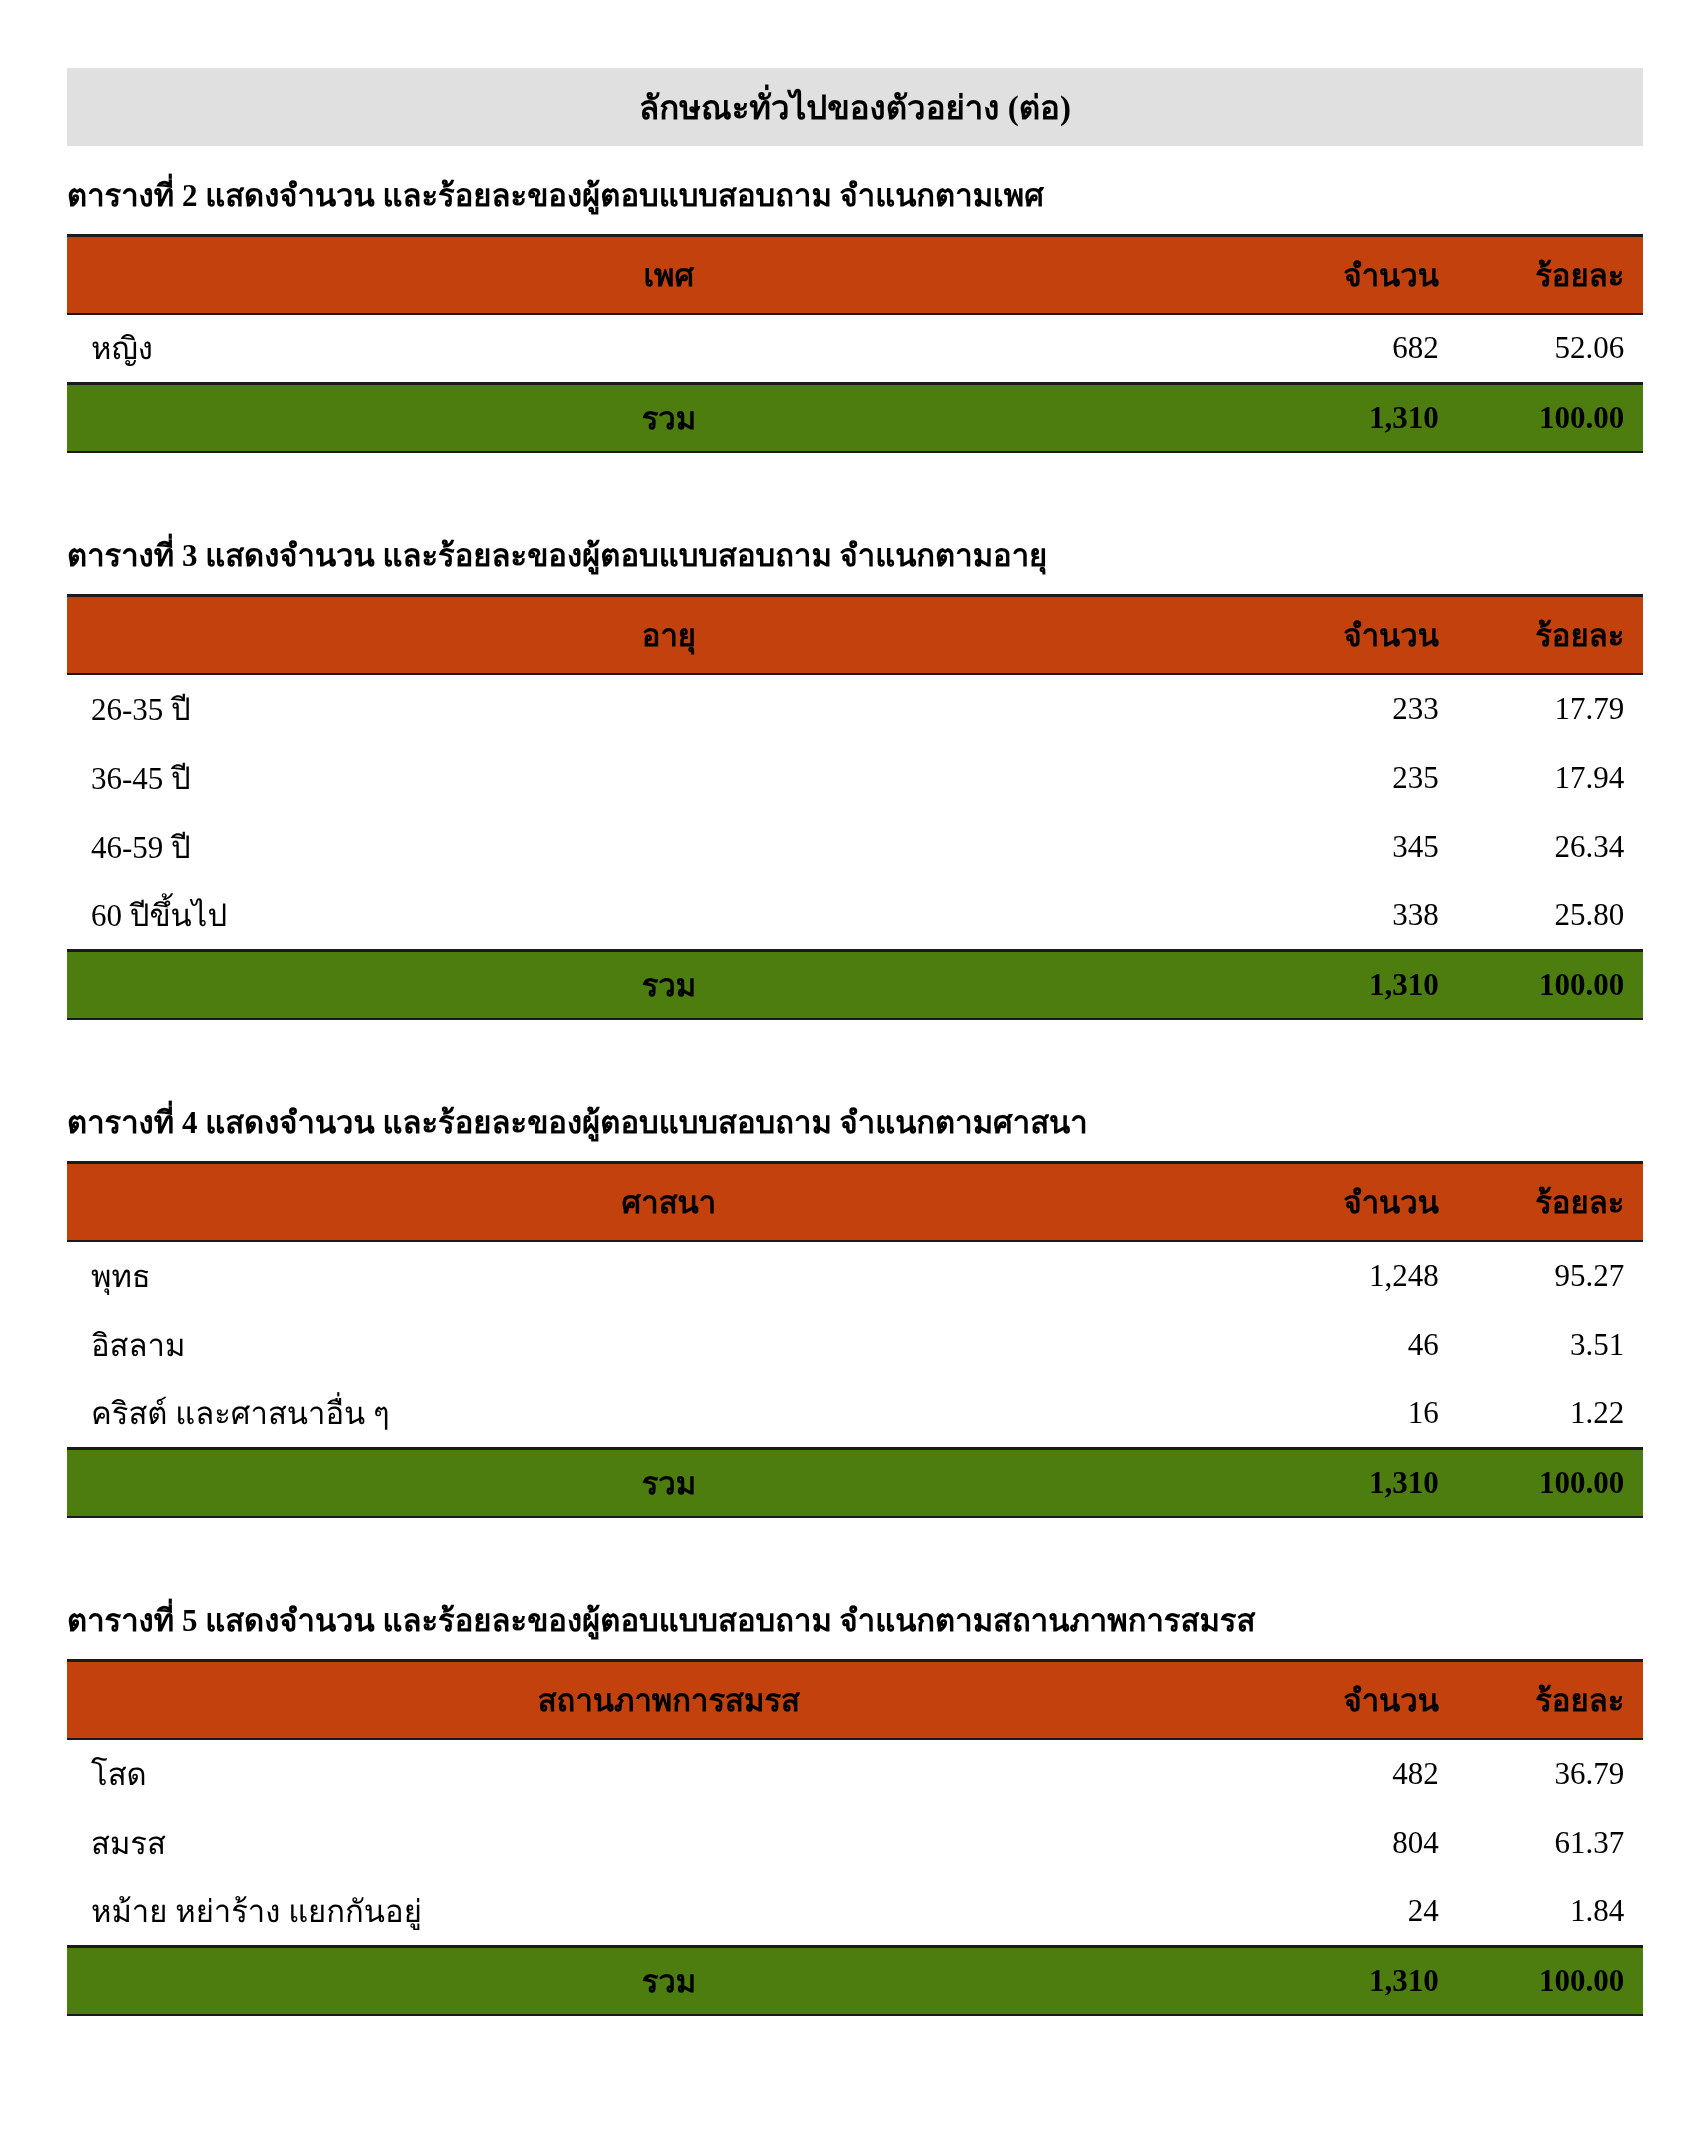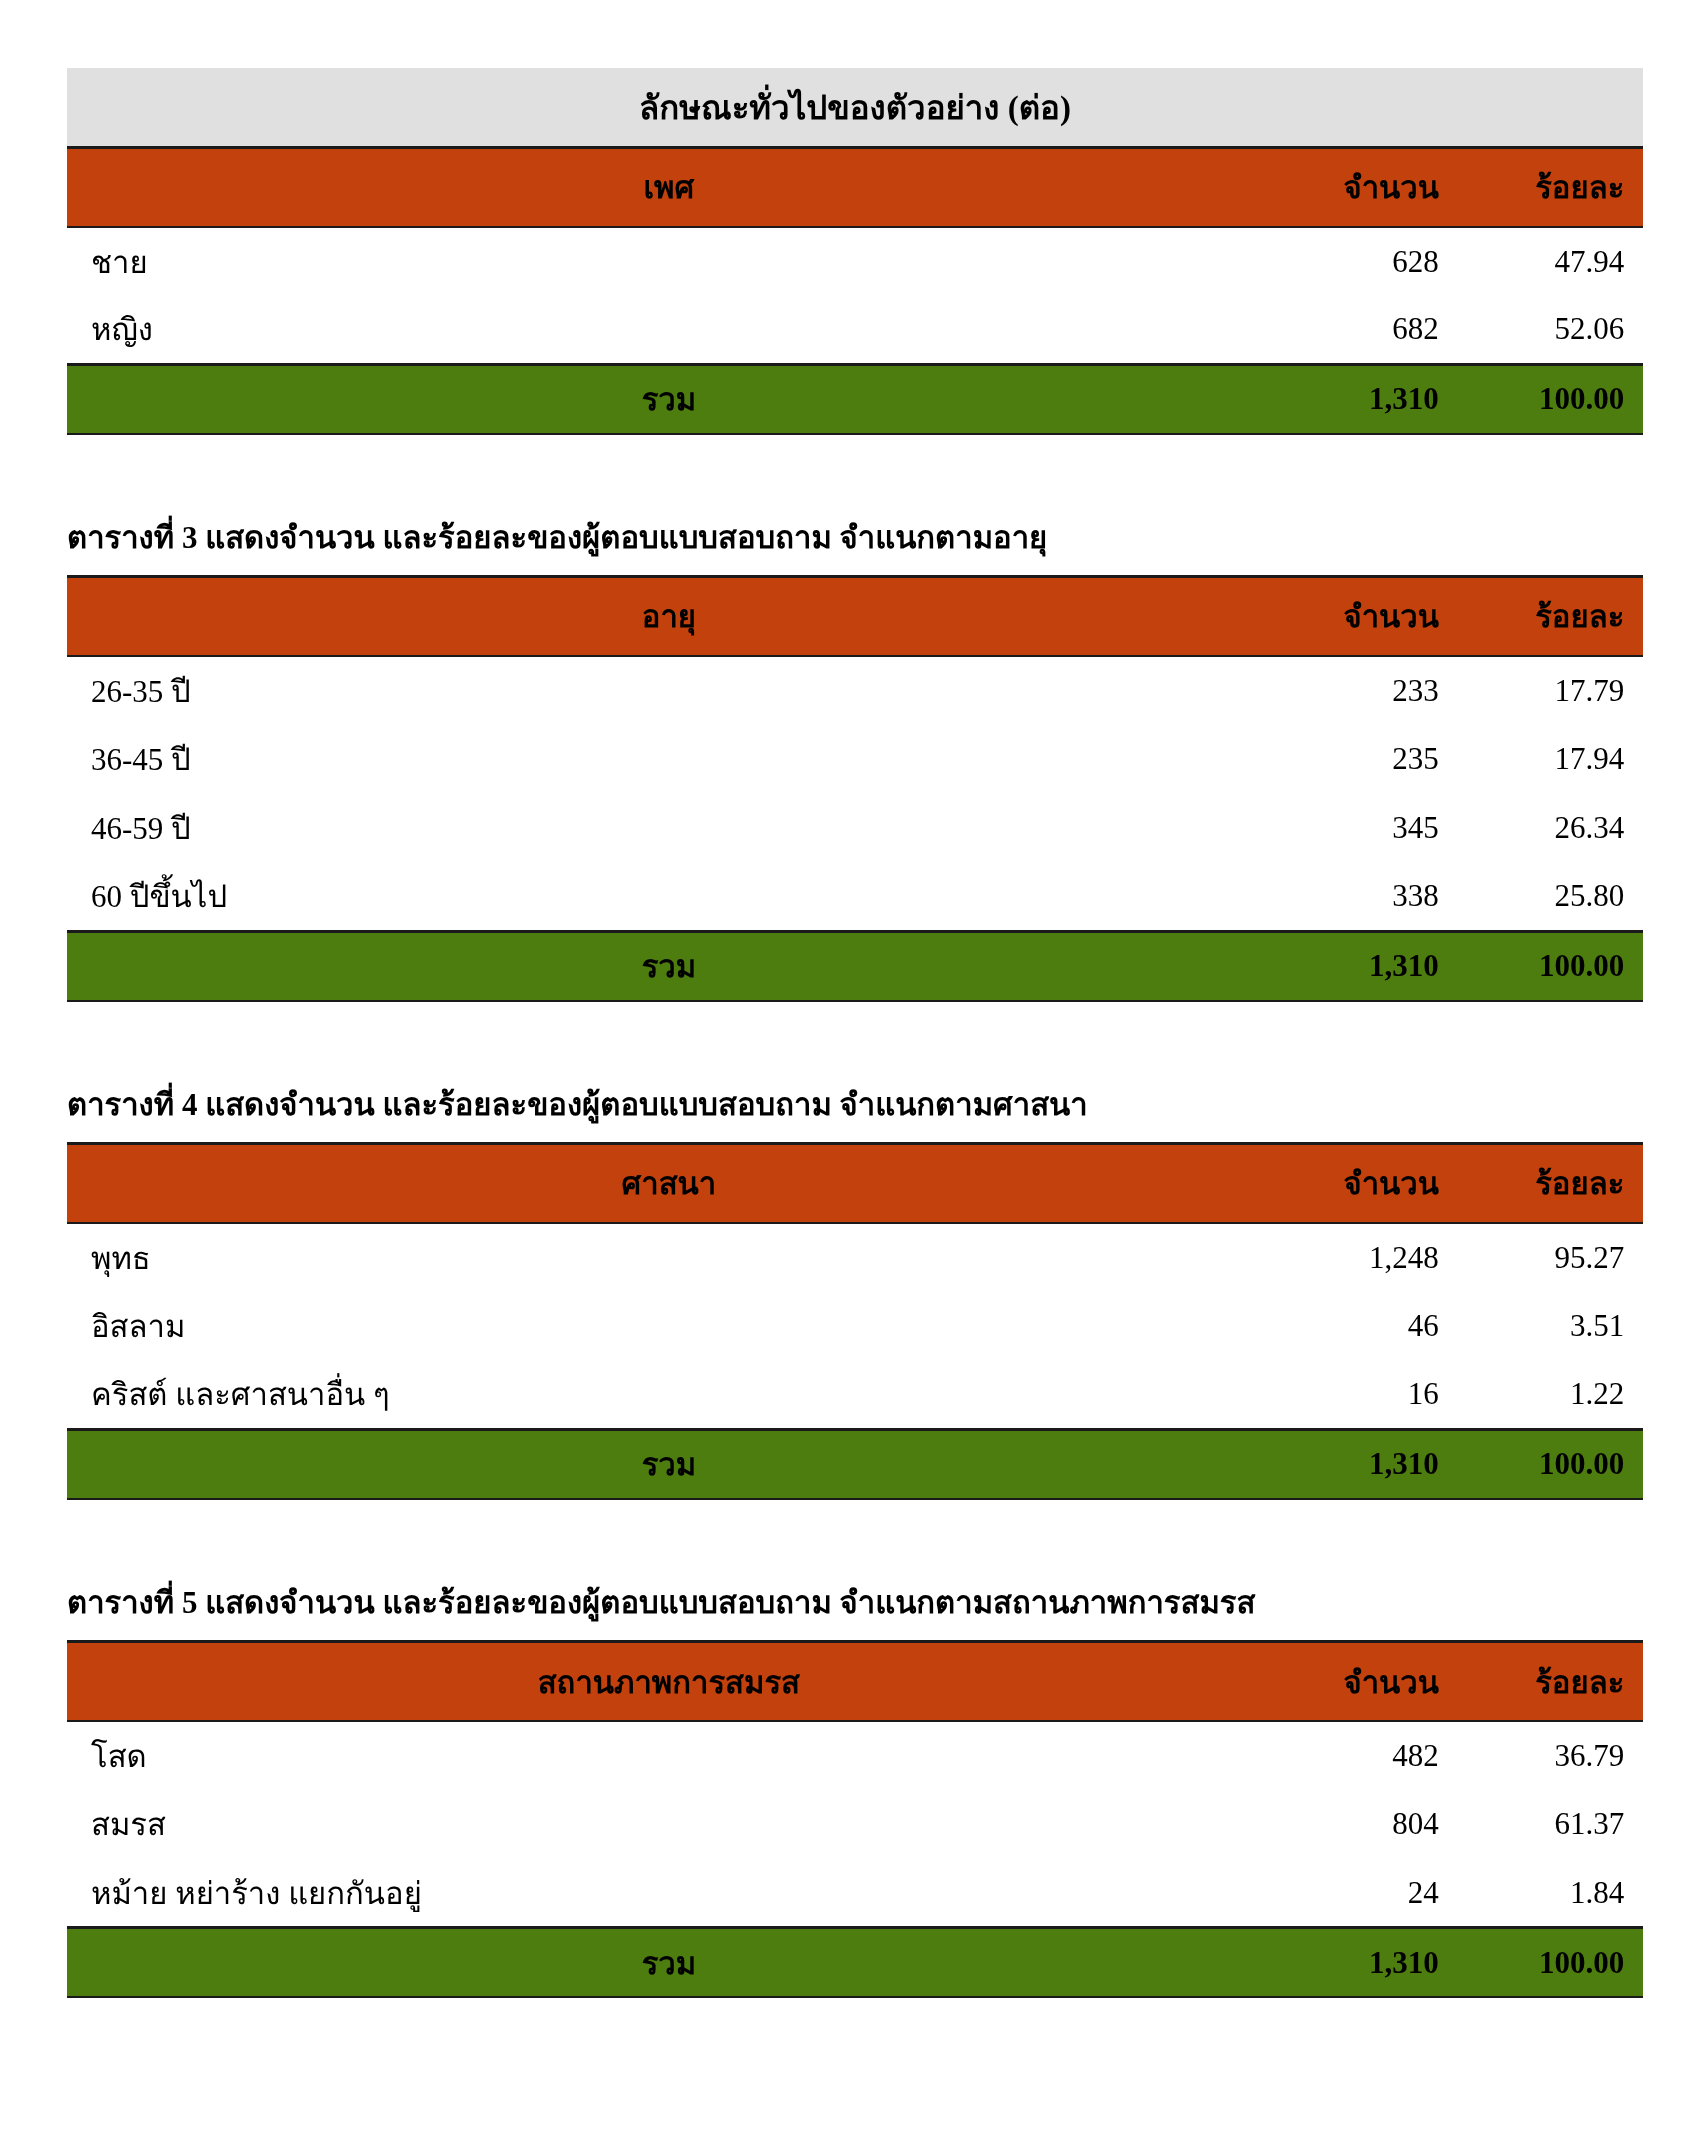--- a/index.html
+++ b/index.html
@@ -71,39 +71,35 @@
 </style>
 </head>
 <body>
 
 <div class="page">
   <header class="title-bar">
     <span>ลักษณะทั่วไปของตัวอย่าง (ต่อ)</span>
   </header>
   <main>
   <section class="table-block">
+    <h2 class="caption">ตารางที่ 2 แสดงจำนวน และร้อยละของผู้ตอบแบบสอบถาม จำแนกตามเพศ</h2>
     <table class="data-table">
       <colgroup>
         <col class="col-label">
         <col class="col-count">
         <col class="col-percent">
       </colgroup>
       <thead>
         <tr>
           <th class="h-label">เพศ</th>
           <th class="h-count">จำนวน</th>
           <th class="h-percent">ร้อยละ</th>
         </tr>
       </thead>
       <tbody>
-            <tr>
-              <td class="c-label">ชาย</td>
-              <td class="c-count">628</td>
-              <td class="c-percent">47.94</td>
-            </tr>
             <tr>
               <td class="c-label">หญิง</td>
               <td class="c-count">682</td>
               <td class="c-percent">52.06</td>
             </tr>
           </tbody>
       <tfoot>
         <tr>
           <td class="c-total-label">รวม</td>
           <td class="c-count">1,310</td>

